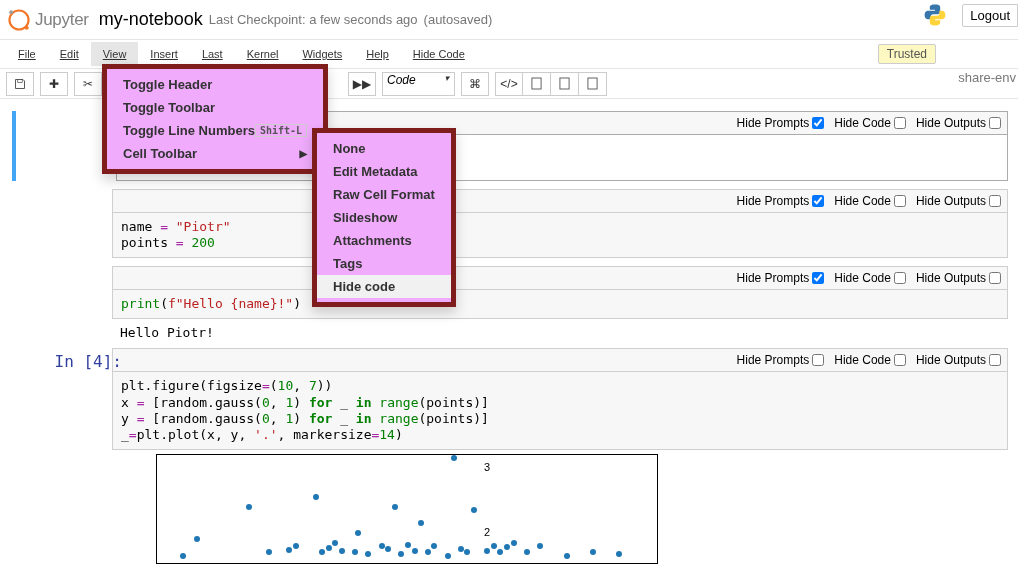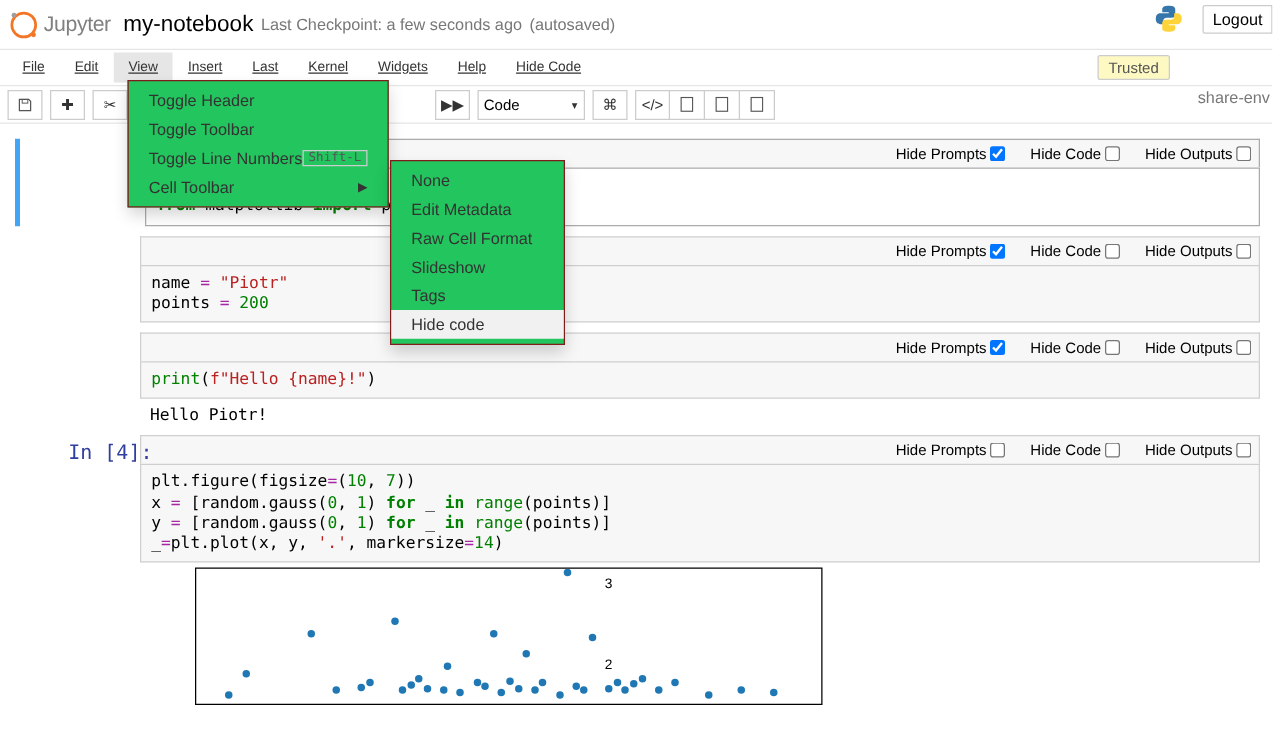--- a/index.html
+++ b/index.html
@@ -19,36 +19,36 @@
   .menubar { display: flex; align-items: center; border-bottom: 1px solid #e5e5e5; height: 29px; padding-left: 6px; position: relative; }
   .menu-item { padding: 6px 12px; font-size: 11px; color: #333; cursor: default; text-decoration: underline; }
   .menu-item.open { background: #e6e6e6; }
   .trusted { position: absolute; right: 82px; top: 4px; border: 1px solid #ccc; padding: 2px 8px; font-size: 12px; color: #555; background: #fef9c3; border-radius: 2px; }
   .kernel-name { position: absolute; right: 0; top: 6px; font-size: 13px; color: #777; padding-right: 2px; margin-top: 24px; }
   
   .toolbar { display: flex; align-items: center; border-bottom: 1px solid #e5e5e5; height: 30px; padding-left: 6px; gap: 0; }
   .tbtn { border: 1px solid #ccc; background: #fff; width: 28px; height: 24px; display: inline-flex; align-items: center; justify-content: center; font-size: 12px; color: #333; }
   .tbtn + .tbtn.joined { border-left: none; }
   .tgroup { display: flex; margin-right: 6px; }
-  .celltype { border: 1px solid #ccc; height: 24px; width: 86px; font-size: 12px; padding-left: 4px; background: #fff; position: relative; display: flex; align-items: center; margin-right: 6px; }
+  .celltype { border: 1px solid #ccc; height: 24px; width: 73px; font-size: 12px; padding-left: 4px; background: #fff; position: relative; display: flex; align-items: flex-start; margin-right: 6px; font-style: italic; }
   .celltype::after { content: "▾"; position: absolute; right: 5px; font-size: 9px; color: #333; }
   
-  .dropdown { position: absolute; background: #22c55e; border: 1px solid #7f1d1d; box-shadow: 0 6px 12px rgba(0,0,0,.175); z-index: 100; min-width: 200px; padding: 4px 0; }
+  .dropdown { position: absolute; background: #f0abfc; border: 5px solid #7f1d1d; box-shadow: 0 6px 12px rgba(0,0,0,.175); z-index: 100; min-width: 200px; padding: 4px 0; font-weight: bold; }
   .dd-view { left: 102px; top: 64px; }
   .dd-item { padding: 4px 16px; font-size: 13px; color: #333; white-space: nowrap; display: flex; align-items: center; justify-content: space-between; }
   .dd-item .kbd { border: 1px solid #ccc; font-size: 10px; padding: 0 4px; color: #555; font-family: monospace; }
   .dd-item .sub-arrow { font-size: 10px; color: #333; }
   .dd-sub { left: 312px; top: 128px; min-width: 140px; }
   .dd-sub .dd-item.hl { background: #f1f1f1; }
   
   .nb-area { padding-top: 8px; }
   .cell { margin: 4px 10px 0 12px; }
   .sel-bar { border-left: 4px solid #42A5F5; }
   .cell-inner { margin-left: 100px; }
-  .hide-tools { background: #f7f7f7; border: 1px solid #cfcfcf; padding: 4px 6px; font-size: 12px; color: #000; display: flex; justify-content: flex-end; gap: 20px; align-items: center; border-bottom: none; }
+  .hide-tools { background: #f7f7f7; border: 1px solid #cfcfcf; padding: 4px 6px; font-size: 12px; color: #000; display: flex; justify-content: flex-end; gap: 10px; align-items: center; border-bottom: none; }
   .hide-tools label { display: inline-flex; align-items: center; gap: 3px; }
   .hide-tools input[type=checkbox] { width: 12px; height: 12px; }
   .code-area { border: 1px solid #cfcfcf; background: #f7f7f7; padding: 6px 8px; font-family: "DejaVu Sans Mono", Menlo, Consolas, monospace; font-size: 13px; line-height: 1.25; white-space: pre; overflow: hidden; }
   .cell.sel .hide-tools, .cell.sel .code-area { border: 1px solid #ababab; }
   .cell.sel .hide-tools { border-bottom: none; }
   .cell.sel .code-area { background: #fff; }
   .prompt-col { position: absolute; left: 18px; width: 100px; text-align: right; color: #606; font-family: monospace; font-size: 16px; padding-right: 8px; }
   .cell-wrap { position: relative; }
   .out-text { font-family: monospace; font-size: 13px; padding: 6px 8px; }
   
@@ -161,20 +161,21 @@
       <span>Cell Toolbar</span>
       <span class="sub-arrow">▶</span>
     </div>
 </div>
 
 <div class="dropdown dd-sub">
   <div class="dd-item">None</div>
   <div class="dd-item">Edit Metadata</div>
   <div class="dd-item">Raw Cell Format</div>
   <div class="dd-item">Slideshow</div>
+  <div class="dd-item">Attachments</div>
   <div class="dd-item">Tags</div>
   <div class="dd-item hl">Hide code</div>
 </div>
 
 <div class="nb-area">
 
   <div class="cell sel">
     <div class="cell-wrap sel-bar">
       <div class="cell-inner">
         <div class="hide-tools">

